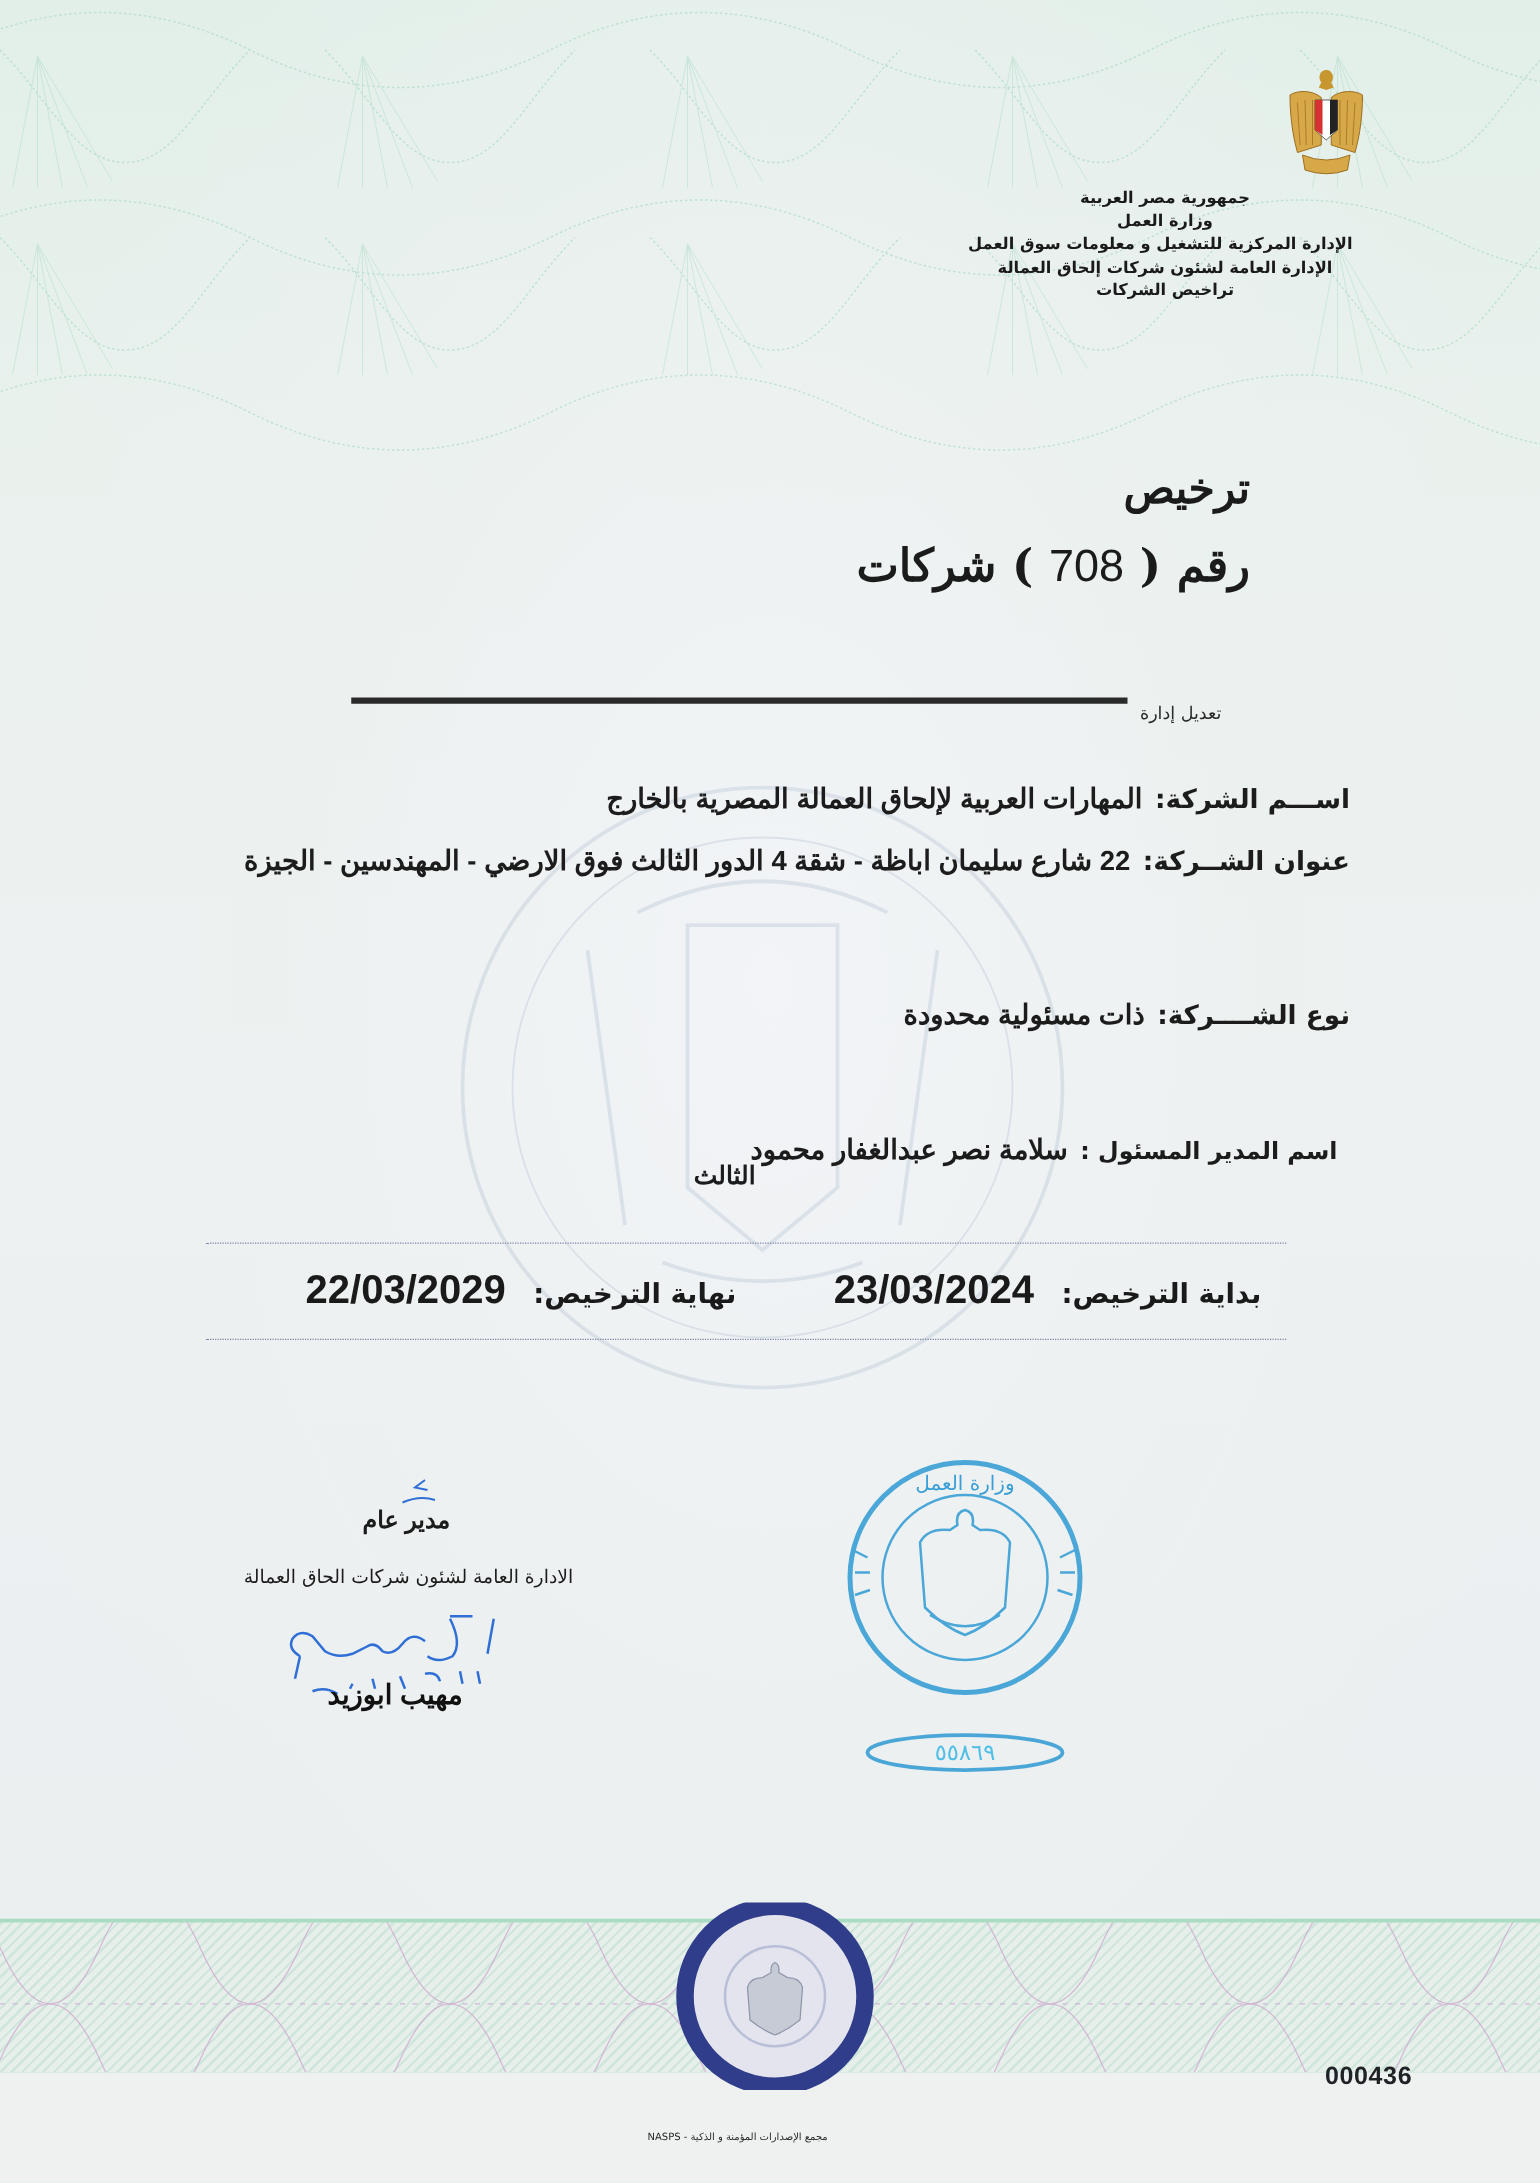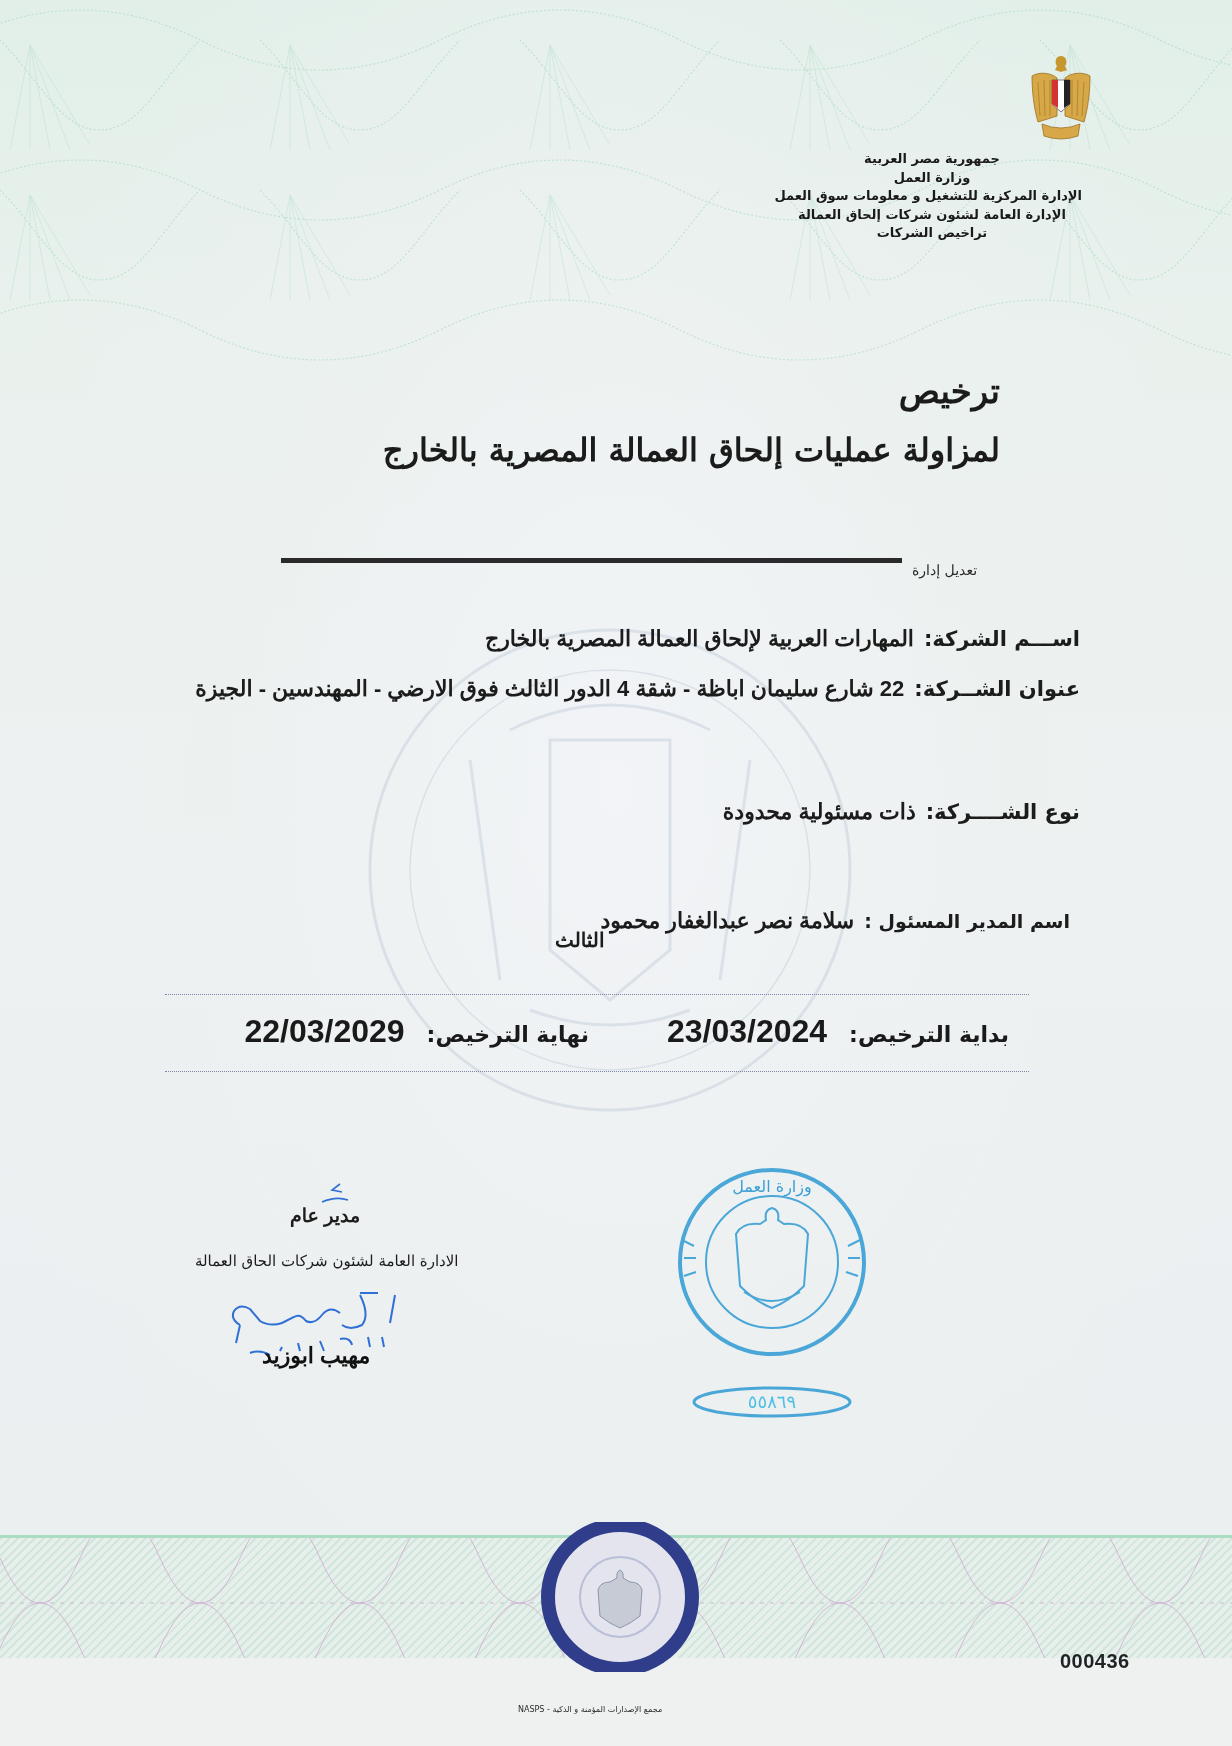--- a/index.html
+++ b/index.html
@@ -298,21 +298,25 @@
   <div class="header-lines">
     <div>جمهورية مصر العربية</div>
     <div>وزارة العمل</div>
     <div>الإدارة المركزية للتشغيل و معلومات سوق العمل</div>
     <div>الإدارة العامة لشئون شركات إلحاق العمالة</div>
     <div>تراخيص الشركات</div>
   </div>
 
   <div class="title-block">
     <div class="title-1">ترخيص</div>
-    <div class="title-3">لمزاولة عمليات إلحاق العمالة المصرية بالخارج</div>
+    <div class="title-2">
+      <span>رقم (</span>
+      <span class="num">708</span>
+      <span>) شركات</span>
+    </div>
   </div>
   <div class="title-rule"></div>
   <div class="amend-note">تعديل إدارة</div>
 
   <div class="field f-name">
     <span class="label">اســـم الشركة:</span>
     <span class="value">المهارات العربية لإلحاق العمالة المصرية بالخارج</span>
   </div>
   <div class="field f-address">
     <span class="label">عنوان الشــركة:</span>

